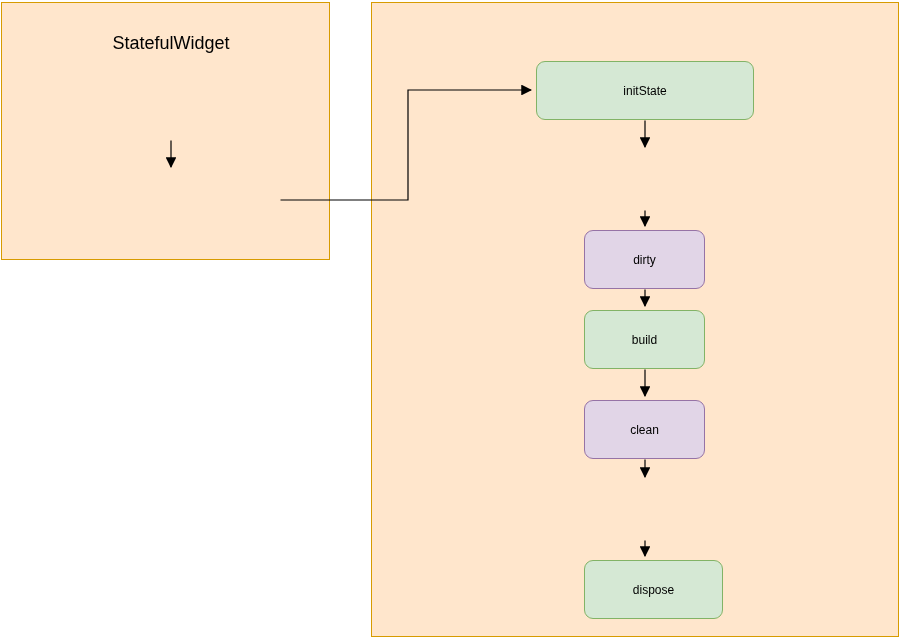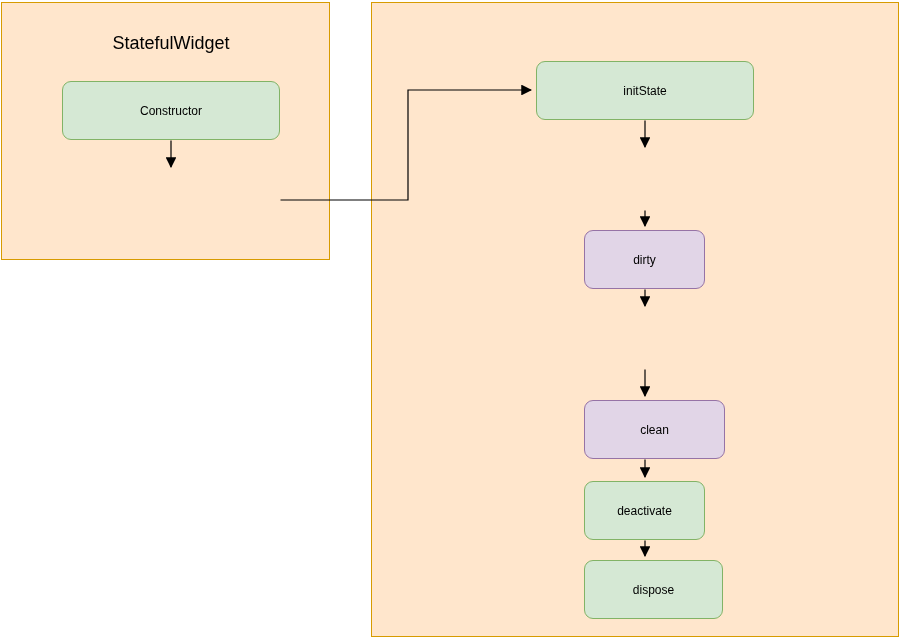--- a/index.html
+++ b/index.html
@@ -91,33 +91,30 @@
     <path d="M 171 140.5 L 171 167" marker-end="url(#arrow)"></path>
     <path d="M 280.5 200 L 408 200 L 408 90 L 531 90" marker-end="url(#arrow)"></path>
     <path d="M 645 120.5 L 645 147" marker-end="url(#arrow)"></path>
     <path d="M 645 210.5 L 645 226" marker-end="url(#arrow)"></path>
     <path d="M 645 289.5 L 645 306" marker-end="url(#arrow)"></path>
     <path d="M 645 369.5 L 645 396" marker-end="url(#arrow)"></path>
     <path d="M 645 459.5 L 645 477" marker-end="url(#arrow)"></path>
     <path d="M 645 540.5 L 645 556" marker-end="url(#arrow)"></path>
   </svg>
 
-  <div class="node green" style="left:62px; top:81px; width:218px; height:59px;">
-    <span class="node-label">Constructor</span>
-  </div>
 
   <div class="node green" style="left:536px; top:61px; width:218px; height:59px;">
     <span class="node-label">initState</span>
   </div>
   <div class="node purple" style="left:584px; top:230px; width:121px; height:59px;">
     <span class="node-label">dirty</span>
   </div>
-  <div class="node purple" style="left:584px; top:400px; width:141px; height:59px;">
+  <div class="node green" style="left:584px; top:310px; width:121px; height:59px;">
+    <span class="node-label">build</span>
+  </div>
+  <div class="node purple" style="left:584px; top:400px; width:121px; height:59px;">
     <span class="node-label">clean</span>
-  </div>
-  <div class="node green" style="left:584px; top:481px; width:121px; height:59px;">
-    <span class="node-label">deactivate</span>
   </div>
   <div class="node green" style="left:584px; top:560px; width:139px; height:59px;">
     <span class="node-label">dispose</span>
   </div>
 
 </div>
 
 </body></html>

